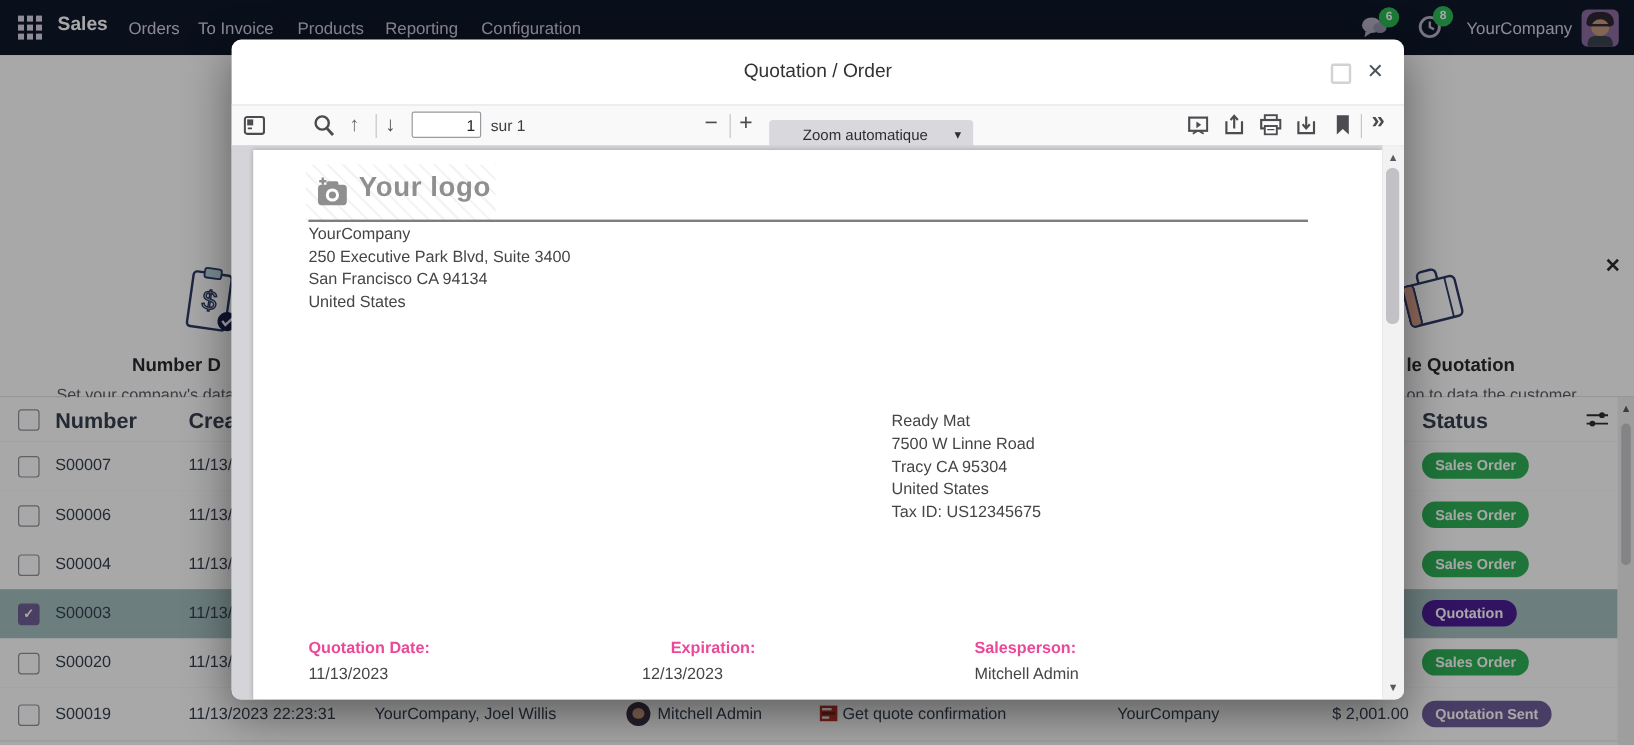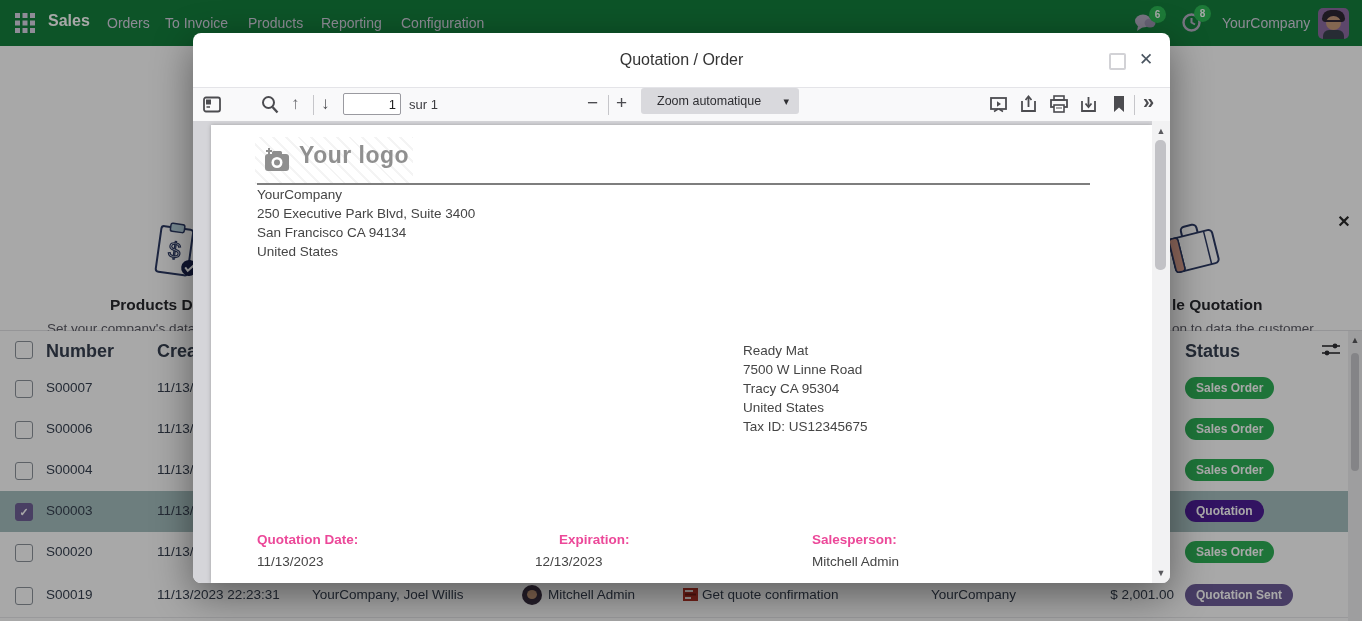--- a/index.html
+++ b/index.html
@@ -1,21 +1,21 @@
 <!DOCTYPE html>
 <html><head>
 <meta charset="utf-8">
 <style>
   html,body{margin:0;padding:0;background:#888;}
   .stage{position:relative;width:1362px;height:621px;overflow:hidden;
          font-family:"Liberation Sans",sans-serif;background:#fff;}
   .abs{position:absolute;}
 
   
-  .topbar{position:absolute;left:0;top:0;width:1362px;height:46px;background:#15803d;}
+  .topbar{position:absolute;left:0;top:0;width:1362px;height:46px;background:#0f172a;}
   .brand{position:absolute;left:48px;top:12px;color:#fff;font-size:16px;font-weight:700;}
   .navitem{position:absolute;top:15px;color:#d6d2e2;font-size:14px;}
   .navright-text{position:absolute;top:15px;color:#d6d2e2;font-size:14px;}
   .navbadge{position:absolute;width:17px;height:17px;border-radius:50%;background:#2cba56;
             color:#fff;font-size:10px;font-weight:700;text-align:center;line-height:17px;}
   .avatar{position:absolute;left:1318px;top:8px;width:31px;height:31px;border-radius:5px;
           background:#8d6ca3;overflow:hidden;}
   .avatar .hair{position:absolute;left:4px;top:2px;width:23px;height:12px;border-radius:10px 10px 4px 4px;background:#2e2633;}
   .avatar .face{position:absolute;left:8px;top:8px;width:15px;height:14px;border-radius:50%;background:#c79c7b;}
   .avatar .glasses{position:absolute;left:8px;top:12px;width:15px;height:4px;border-top:2px solid #32293a;}
@@ -67,22 +67,22 @@
   .maxbox{position:absolute;right:44px;top:20px;width:13px;height:13px;border:2px solid #d2d2d6;border-radius:2px;}
   .modal-x{position:absolute;right:14px;top:17px;width:20px;height:20px;font-size:17px;color:#4a5560;text-align:center;line-height:20px;}
 
   .pdftoolbar{position:absolute;left:0;top:54px;width:977px;height:34px;background:#f9f9fa;
               border-top:1px solid #e4e4e8;border-bottom:1px solid #cfcfd3;}
   .ticon{position:absolute;color:#4c4c50;}
   .tdivider{position:absolute;top:7px;width:1px;height:20px;background:#c6c6ca;}
   .pageinput{position:absolute;left:150px;top:5px;width:48px;height:20px;border:1px solid #9a9aa0;border-radius:2px;
              background:#fff;font-size:13px;text-align:right;padding:0 4px;font-family:"Liberation Sans",sans-serif;color:#222;}
   .surlabel{position:absolute;left:216px;top:9px;font-size:13px;color:#3c3c40;}
-  .zoomselect{position:absolute;left:448px;top:0;width:142px;height:26px;background:#d9d9dd;border-radius:3px;
-              font-size:12.5px;color:#2e2e32;line-height:26px;padding-left:16px;}
+  .zoomselect{position:absolute;left:448px;top:12px;width:142px;height:26px;background:#d9d9dd;border-radius:3px;
+              font-size:12.5px;color:#2e2e32;line-height:26px;padding-left:28px;}
   .zoomselect .chev{position:absolute;right:10px;top:0;font-size:11px;color:#2e2e32;}
 
   .viewer{position:absolute;left:0;top:88px;width:977px;height:462px;background:#d5d5d9;}
   .page{position:absolute;left:18px;top:4px;width:941px;height:458px;background:#fff;overflow:hidden;
         box-shadow:0 0 4px rgba(0,0,0,0.25);}
   .pdf-scroll{position:absolute;right:0;top:0;width:18px;height:462px;background:#f2f2f3;}
   .pdf-thumb{position:absolute;left:3px;top:19px;width:11px;height:130px;border-radius:5px;background:#c2c2c6;}
 
   .logo-box{position:absolute;left:44px;top:12px;width:158px;height:47px;
             background:repeating-linear-gradient(45deg,rgba(0,0,0,0.045) 0 2px,transparent 2px 9px);}
@@ -200,21 +200,21 @@
       <svg width="52" height="64" viewBox="0 0 52 64">
         <g transform="rotate(8 26 32)">
           <rect x="8" y="6" width="32" height="46" rx="3" fill="#fff" stroke="#2c3a64" stroke-width="2"></rect>
           <rect x="17" y="2" width="14" height="8" rx="2" fill="#b8d3e0" stroke="#2c3a64" stroke-width="1.5"></rect>
           <text x="24" y="36" font-size="22" fill="none" stroke="#2c3a64" stroke-width="1.2" text-anchor="middle" font-family="Liberation Sans, sans-serif">$</text>
           <circle cx="41" cy="44" r="8" fill="#19214a"></circle>
           <path d="M37 44 l3 3 l5 -6" stroke="#fff" stroke-width="2" fill="none"></path>
         </g>
       </svg>
     </div>
-    <div class="card-title" style="left:110px;top:200px;">Products D</div>
+    <div class="card-title" style="left:110px;top:200px;">Number D</div>
     <div class="card-desc" style="left:47px;top:225px;">Set your company's data</div>
     <div class="card-desc" style="left:126px;top:245px;">header/foo</div>
     <button class="card-btn" style="left:110px;top:272px;width:96px;text-align:left;padding:0 0 0 12px;">Let's star</button>
 
     <div class="abs" style="left:1162px;top:122px;">
       <svg width="64" height="66" viewBox="0 0 64 66">
         <g transform="rotate(-14 32 33)">
           <rect x="10" y="16" width="44" height="34" rx="4" fill="#fff" stroke="#2c3a64" stroke-width="2"></rect>
           <rect x="10" y="16" width="9" height="34" rx="3" fill="#dba違a" stroke="#2c3a64" stroke-width="1.5"></rect>
           <rect x="10" y="16" width="9" height="34" rx="3" fill="#dbа08e"></rect>

